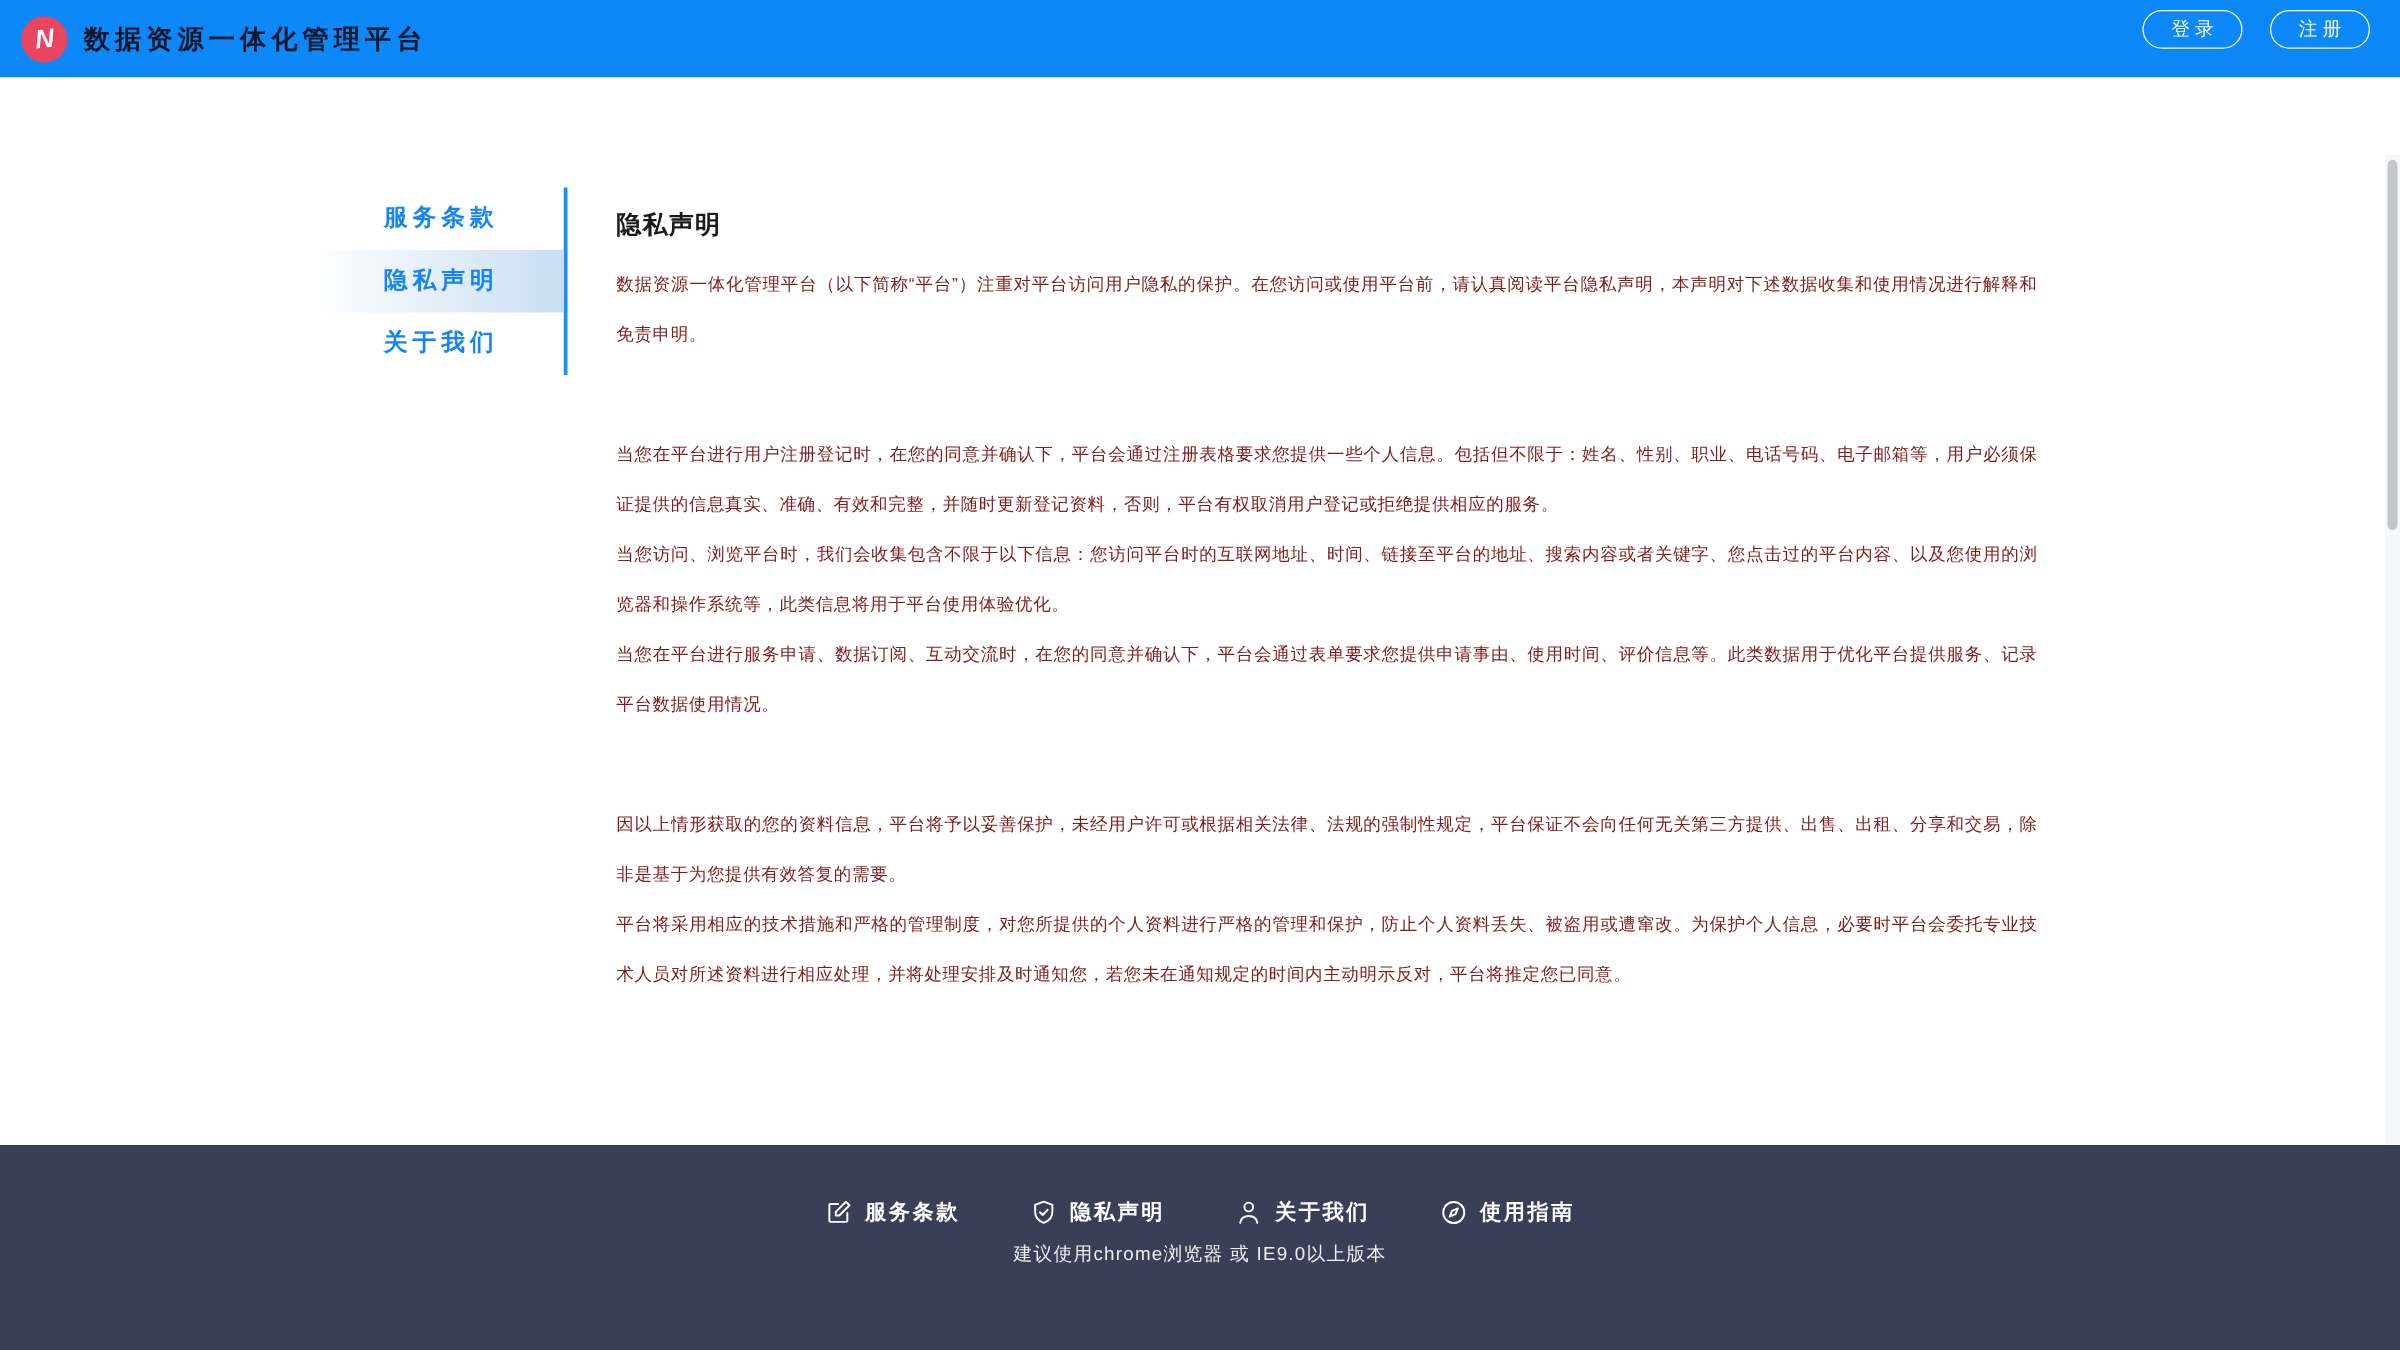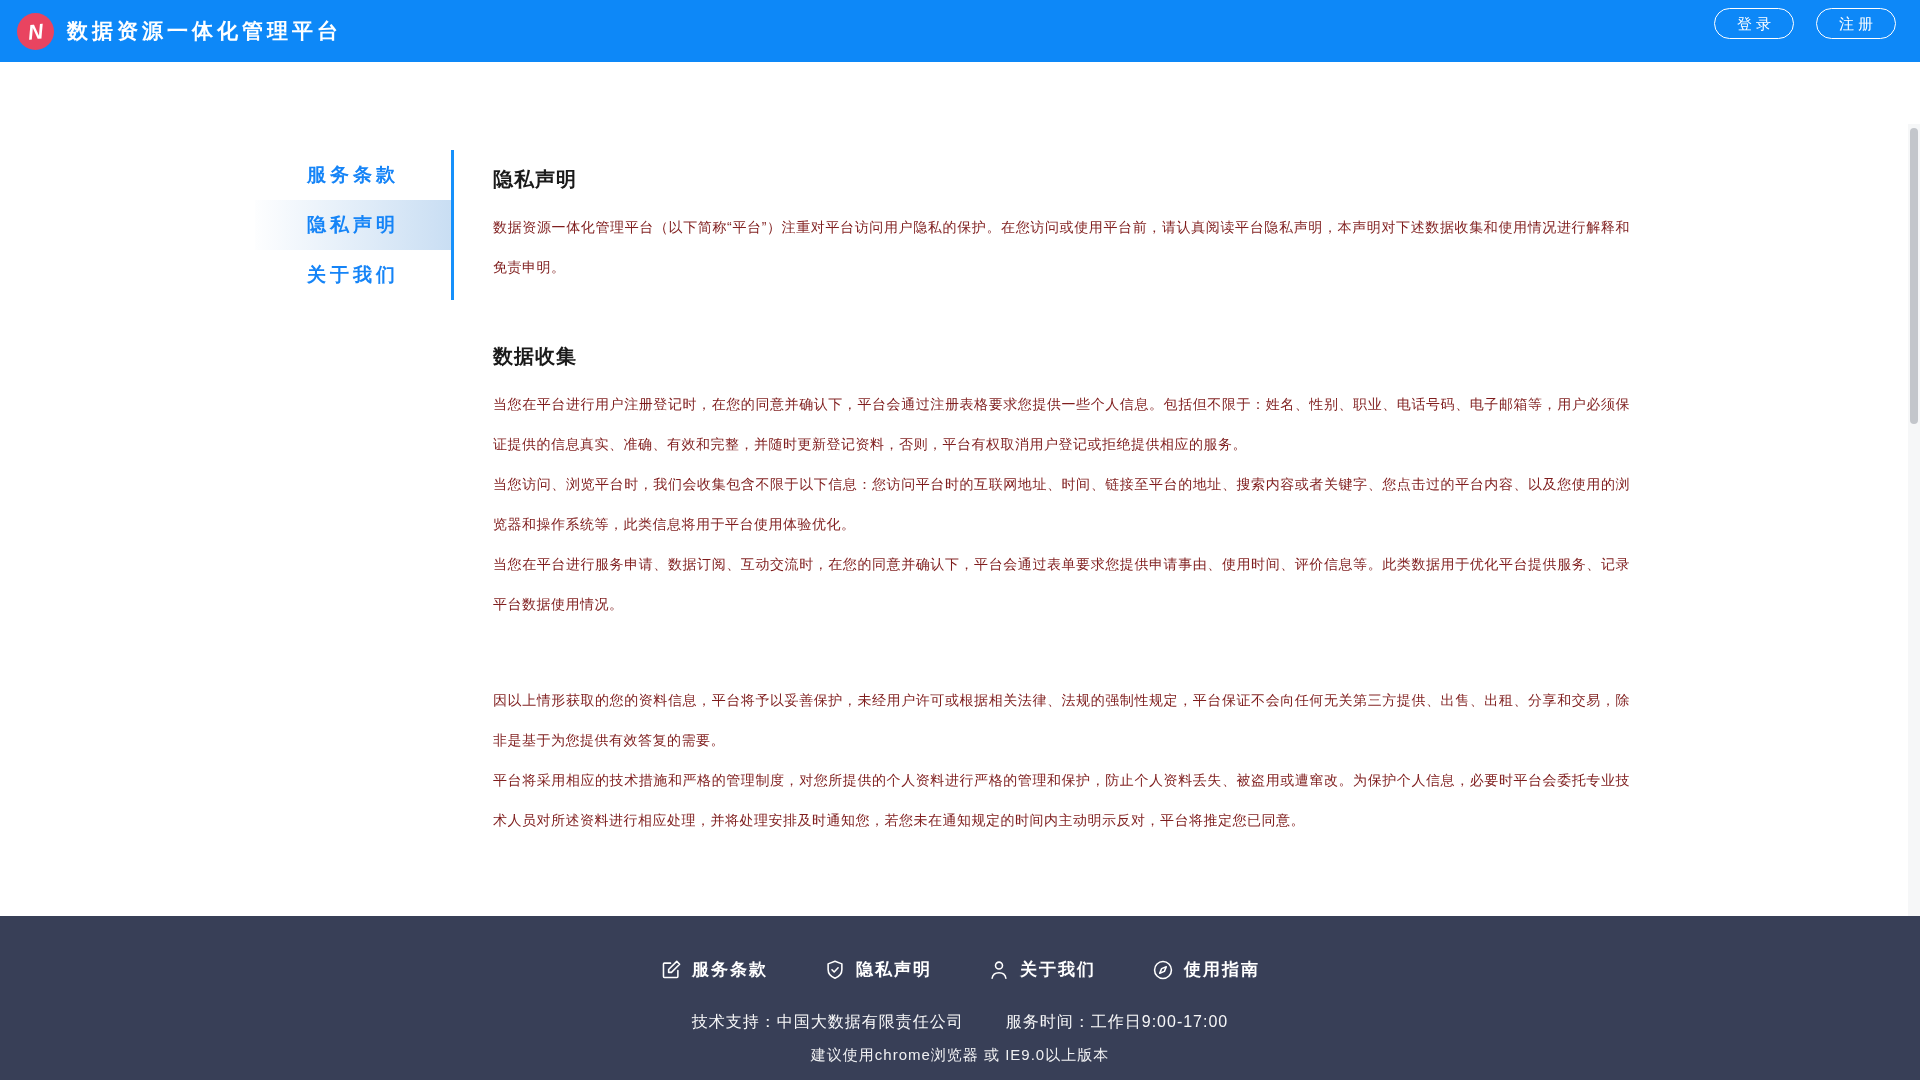--- a/index.html
+++ b/index.html
@@ -38,21 +38,21 @@
   }
   .logo-n {
     color: #ffffff;
     font-size: 21px;
     font-weight: bold;
     font-style: italic;
     transform: rotate(-6deg);
     line-height: 1;
   }
   .brand-title {
-    color: #ffffff;
+    color: #0f172a;
     font-size: 21px;
     font-weight: 600;
     letter-spacing: 4px;
     white-space: nowrap;
   }
   .topnav {
     position: absolute;
     left: 50%;
     top: 0;
     transform: translateX(-50%);
@@ -223,21 +223,20 @@
       <div class="side-item">关于我们</div>
     </aside>
 
     <main class="main">
       <section class="section">
         <h2>隐私声明</h2>
         <p>数据资源一体化管理平台（以下简称“平台”）注重对平台访问用户隐私的保护。在您访问或使用平台前，请认真阅读平台隐私声明，本声明对下述数据收集和使用情况进行解释和免责申明。</p>
       </section>
 
       <section class="section">
-        <h2>数据收集</h2>
         <p>当您在平台进行用户注册登记时，在您的同意并确认下，平台会通过注册表格要求您提供一些个人信息。包括但不限于：姓名、性别、职业、电话号码、电子邮箱等，用户必须保证提供的信息真实、准确、有效和完整，并随时更新登记资料，否则，平台有权取消用户登记或拒绝提供相应的服务。</p>
         <p>当您访问、浏览平台时，我们会收集包含不限于以下信息：您访问平台时的互联网地址、时间、链接至平台的地址、搜索内容或者关键字、您点击过的平台内容、以及您使用的浏览器和操作系统等，此类信息将用于平台使用体验优化。</p>
         <p>当您在平台进行服务申请、数据订阅、互动交流时，在您的同意并确认下，平台会通过表单要求您提供申请事由、使用时间、评价信息等。此类数据用于优化平台提供服务、记录平台数据使用情况。</p>
       </section>
 
       <section class="section">
         <p>因以上情形获取的您的资料信息，平台将予以妥善保护，未经用户许可或根据相关法律、法规的强制性规定，平台保证不会向任何无关第三方提供、出售、出租、分享和交易，除非是基于为您提供有效答复的需要。</p>
         <p>平台将采用相应的技术措施和严格的管理制度，对您所提供的个人资料进行严格的管理和保护，防止个人资料丢失、被盗用或遭窜改。为保护个人信息，必要时平台会委托专业技术人员对所述资料进行相应处理，并将处理安排及时通知您，若您未在通知规定的时间内主动明示反对，平台将推定您已同意。</p>
       </section>
     </main>
@@ -285,21 +284,17 @@
           <svg width="22" height="22" viewBox="0 0 24 24" fill="none" stroke="#ffffff" stroke-width="1.7" stroke-linecap="round" stroke-linejoin="round">
             <circle cx="12" cy="12" r="9.2"></circle>
             <path d="M15.6 8.4l-2.1 5.1-5.1 2.1 2.1-5.1 5.1-2.1z"></path>
           </svg>
         </span>
         <span class="flabel">使用指南</span>
       </a>
 
     </div>
 
-    <div class="foot-info">
-      <span>技术支持：中国大数据有限责任公司</span>
-      <span>服务时间：工作日9:00-17:00</span>
-    </div>
 
     <div class="foot-browser">建议使用chrome浏览器 或 IE9.0以上版本</div>
   </footer>
 
 </div>
 
 </body></html>

